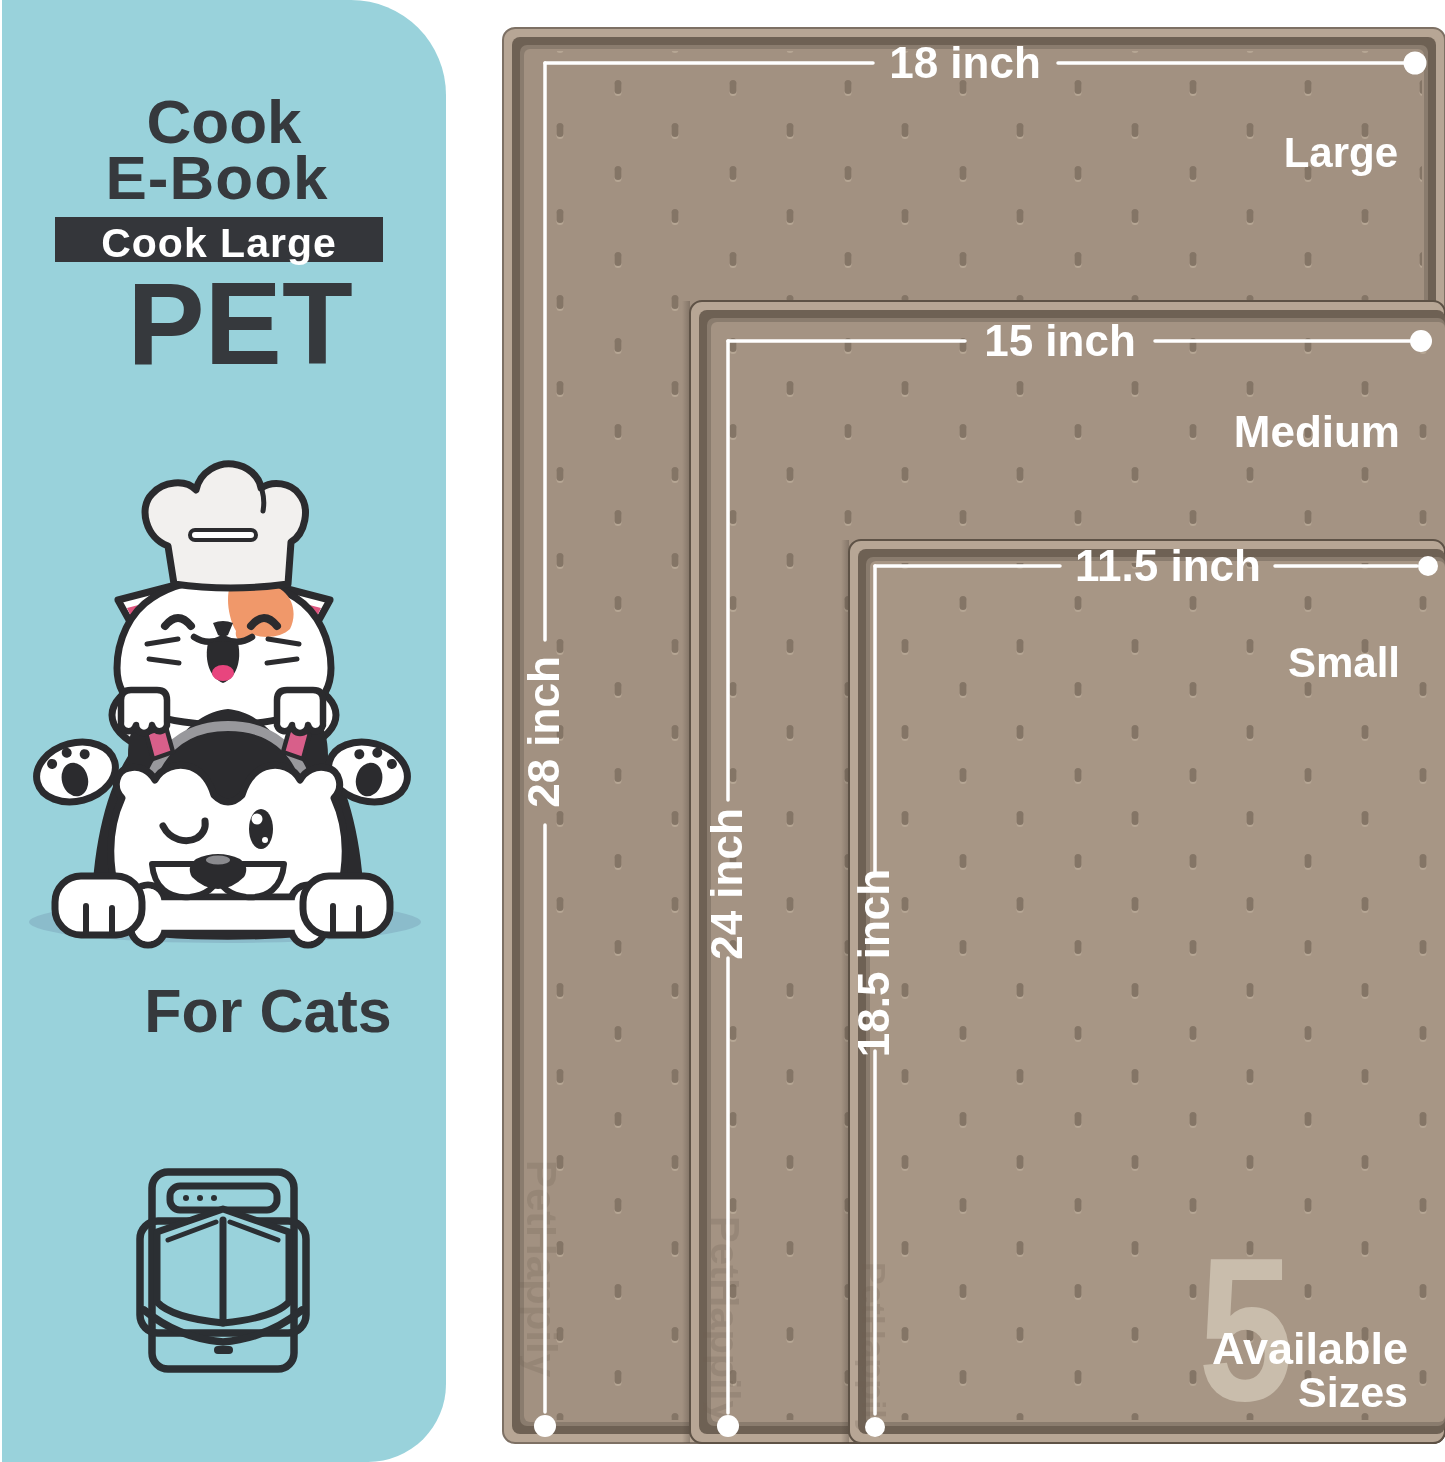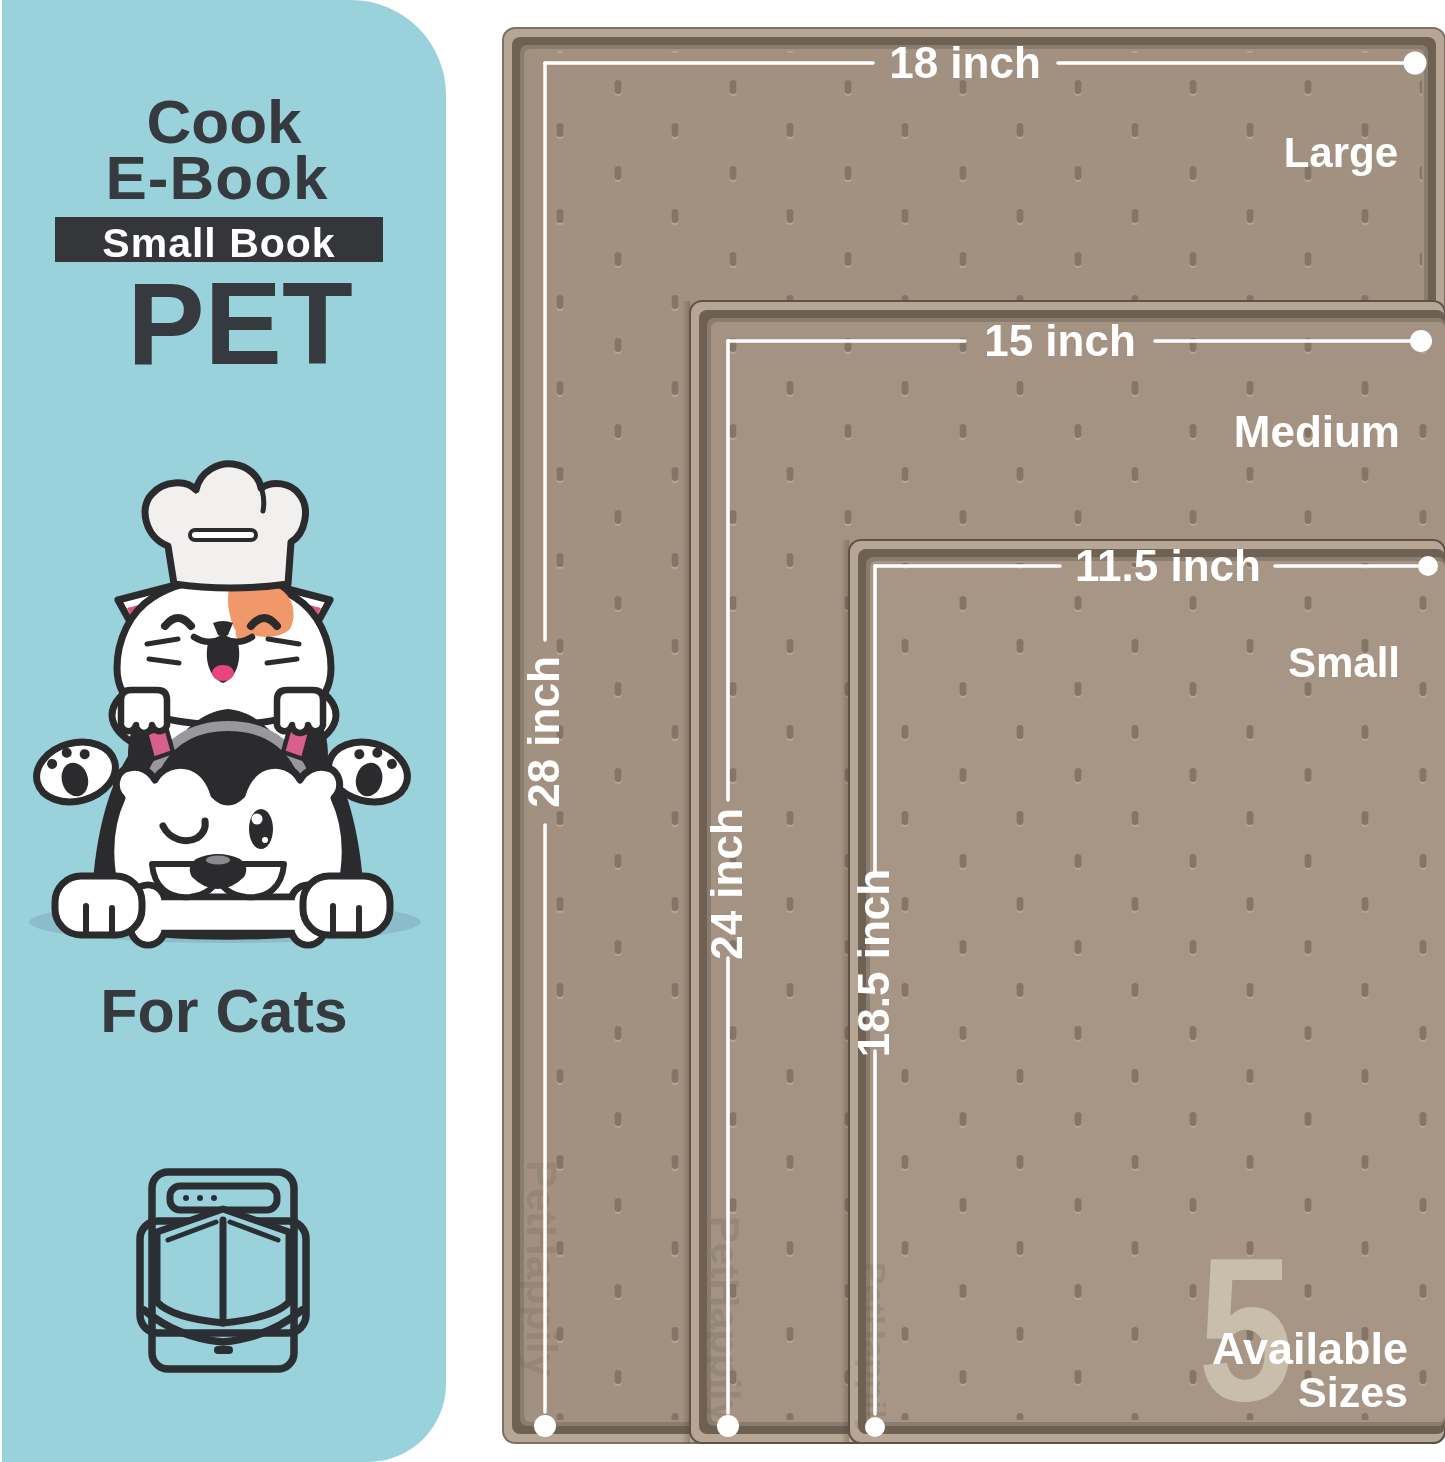--- a/index.html
+++ b/index.html
@@ -13,21 +13,21 @@
 <div id="page">
 
 <div class="abs" style="left:2px;top:0;width:444px;height:1462px;background:#99d2db;border-radius:0 95px 78px 0;"></div>
 
 <div class="abs ptxt" style="left:2px;top:86px;width:444px;font-size:62px;letter-spacing:0px;">Cook</div>
 
 <div class="abs ptxt" style="left:-5px;top:142px;width:444px;font-size:62px;letter-spacing:1px;">E-Book</div>
 
 <div class="abs" style="left:55px;top:217px;width:328px;height:45px;background:#34363a;"></div>
 
-<div class="abs ptxt" style="left:55px;top:220px;width:328px;font-size:41px;color:#ffffff;letter-spacing:1px;">Small Book</div>
+<div class="abs ptxt" style="left:55px;top:220px;width:328px;font-size:41px;color:#ffffff;letter-spacing:1px;">Cook Large</div>
 
 <div class="abs ptxt" style="left:18px;top:257px;width:444px;font-size:116px;letter-spacing:0px;">PET</div>
 
 
 <svg class="abs" style="left:0;top:440px;" width="460" height="520" viewBox="0 0 460 520">
 <g id="illu" stroke-linejoin="round" stroke-linecap="round">
 
   <ellipse cx="225" cy="482" rx="196" ry="21" fill="#8bbccb"></ellipse>
 
   <ellipse cx="224" cy="275" rx="112" ry="48" fill="#ffffff" stroke="#2b2b2e" stroke-width="7"></ellipse>
@@ -121,21 +121,21 @@
     <path d="M86 493 V466 M112 493 V468" stroke="#2b2b2e" stroke-width="6" fill="none"></path>
   </g>
 
   <g>
     <rect x="303" y="436" width="87" height="59" rx="26" fill="#ffffff" stroke="#2b2b2e" stroke-width="7"></rect>
     <path d="M333 493 V466 M359 493 V468" stroke="#2b2b2e" stroke-width="6" fill="none"></path>
   </g>
 </g>
 </svg>
 
-<div class="abs ptxt" style="left:2px;top:976px;width:444px;font-size:61px;">For Cats</div>
+<div class="abs ptxt" style="left:2px;top:976px;width:444px;font-size:61px;padding-left:44px;">For Cats</div>
 
 
 <svg class="abs" style="left:130px;top:1160px;" width="190" height="220" viewBox="0 0 190 220">
 <g id="ebook" fill="none" stroke="#2b2f33" stroke-linejoin="round" stroke-linecap="round">
 
   <rect x="22" y="12" width="142" height="197" rx="16" stroke-width="7.5"></rect>
 
   <rect x="40" y="26" width="107" height="24" rx="10" stroke-width="7"></rect>
   <circle cx="56" cy="38" r="3" fill="#2b2f33" stroke="none"></circle>
   <circle cx="70" cy="38" r="3" fill="#2b2f33" stroke="none"></circle>

